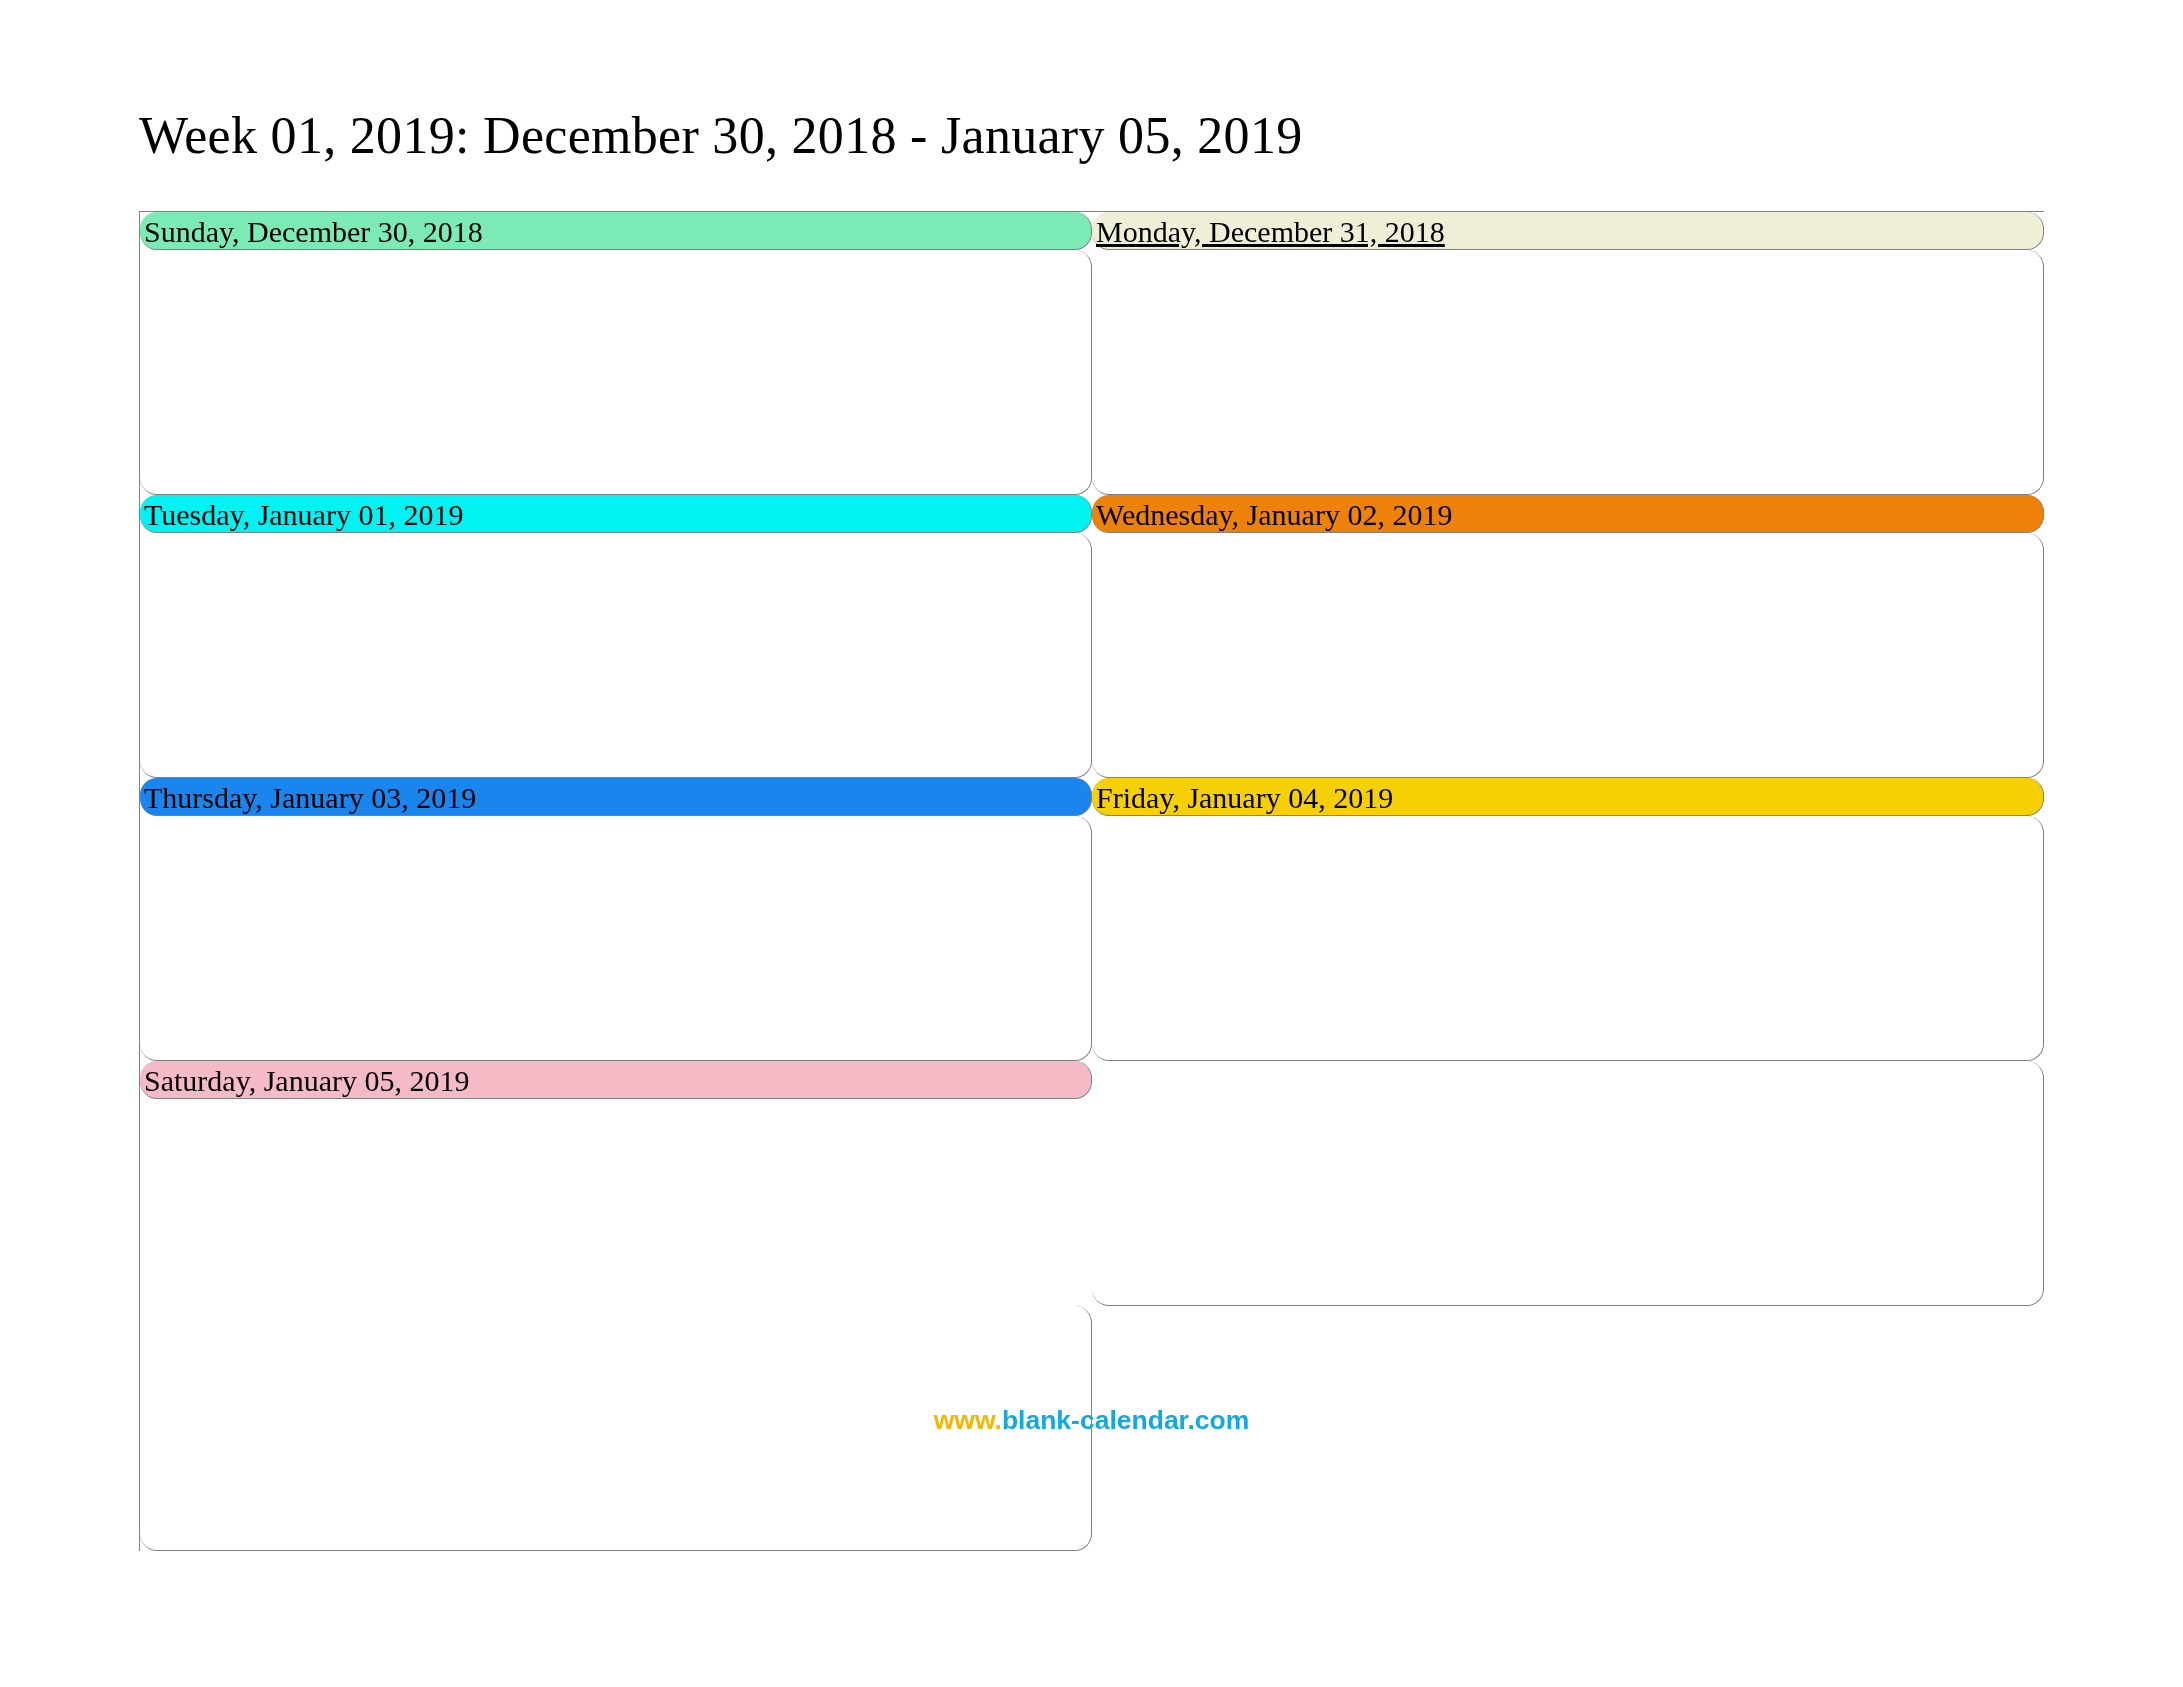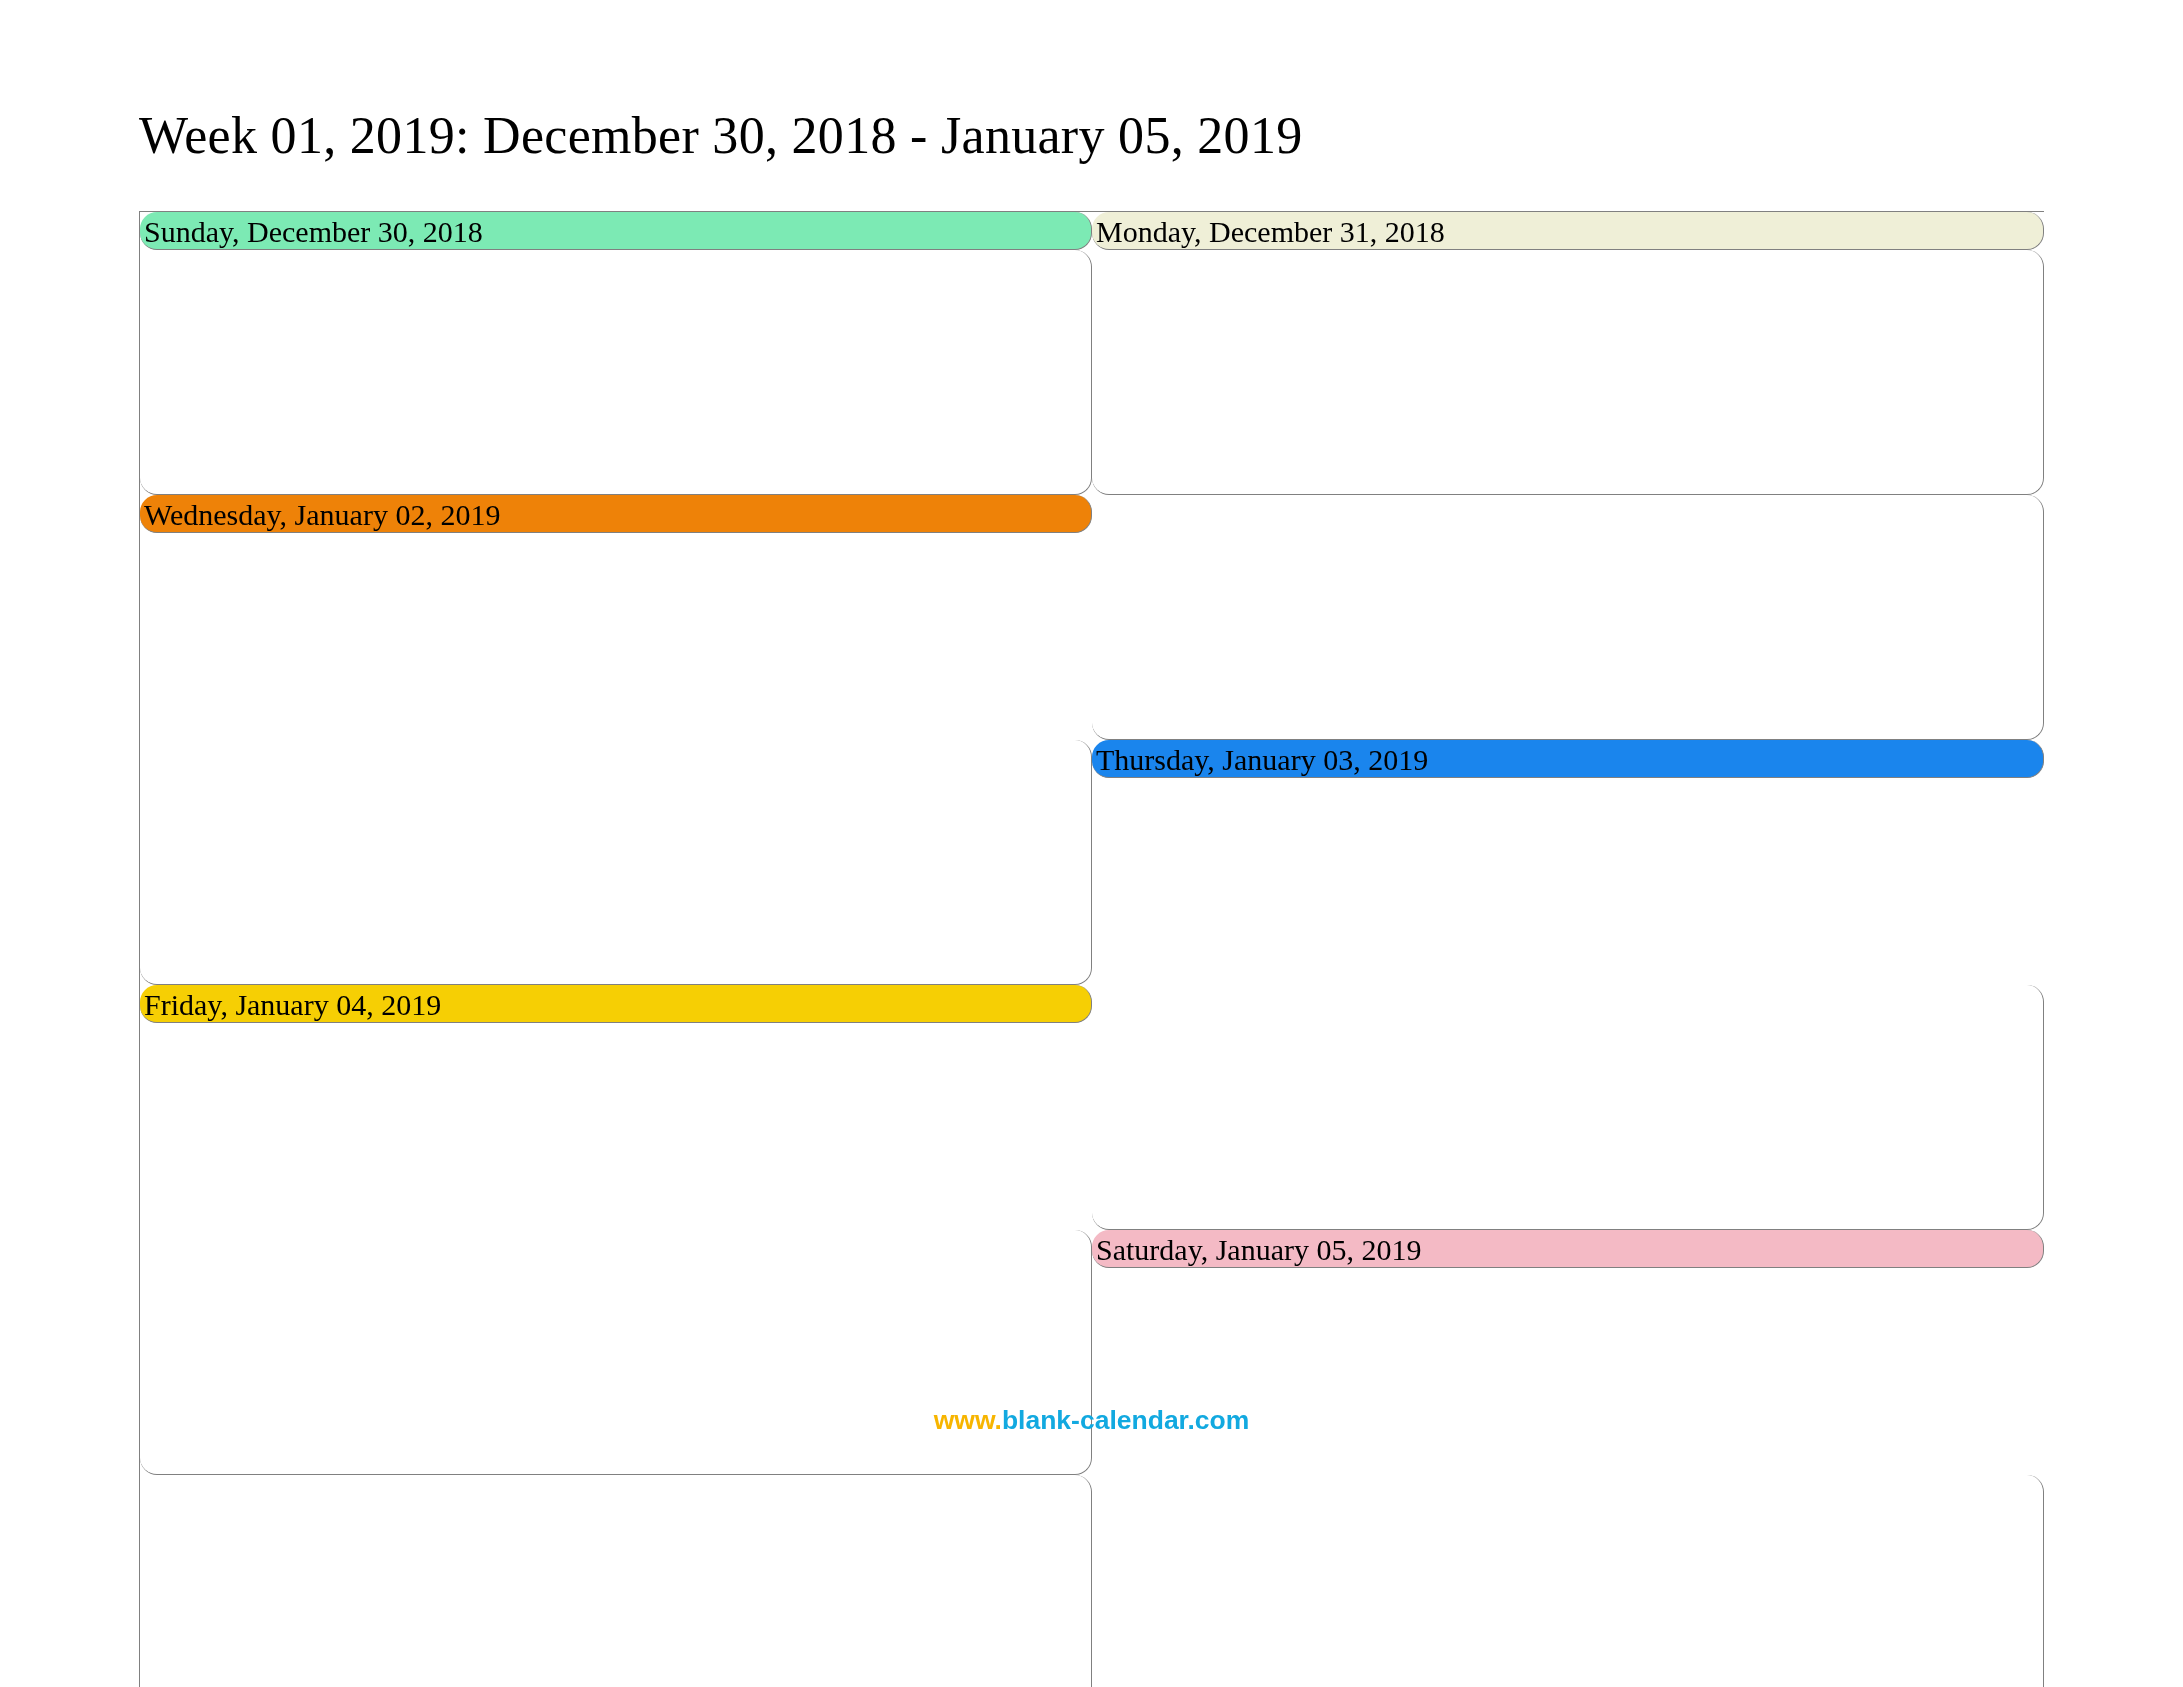--- a/index.html
+++ b/index.html
@@ -65,25 +65,26 @@
 </head>
 <body>
 
 <div class="page">
 
   <h1 class="title">Week 01, 2019: December 30, 2018 - January 05, 2019</h1>
 
   <div class="grid">
 
     <div class="cell header" style="background:#7ceab4;">Sunday, December 30, 2018</div>
-    <div class="cell header" style="background:#efefd7;">Monday, December 31, 2018</div>
+    <div class="cell header" style="background:#efefd7;text-decoration:underline;">Monday, December 31, 2018</div>
 
     <div class="cell body"></div>
     <div class="cell body"></div>
 
+    <div class="cell header" style="background:#00f2f2;">Tuesday, January 01, 2019</div>
     <div class="cell header" style="background:#ee8208;">Wednesday, January 02, 2019</div>
 
     <div class="cell body"></div>
     <div class="cell body"></div>
 
     <div class="cell header" style="background:#1a85ed;">Thursday, January 03, 2019</div>
     <div class="cell header" style="background:#f6cf04;">Friday, January 04, 2019</div>
 
     <div class="cell body"></div>
     <div class="cell body"></div>

